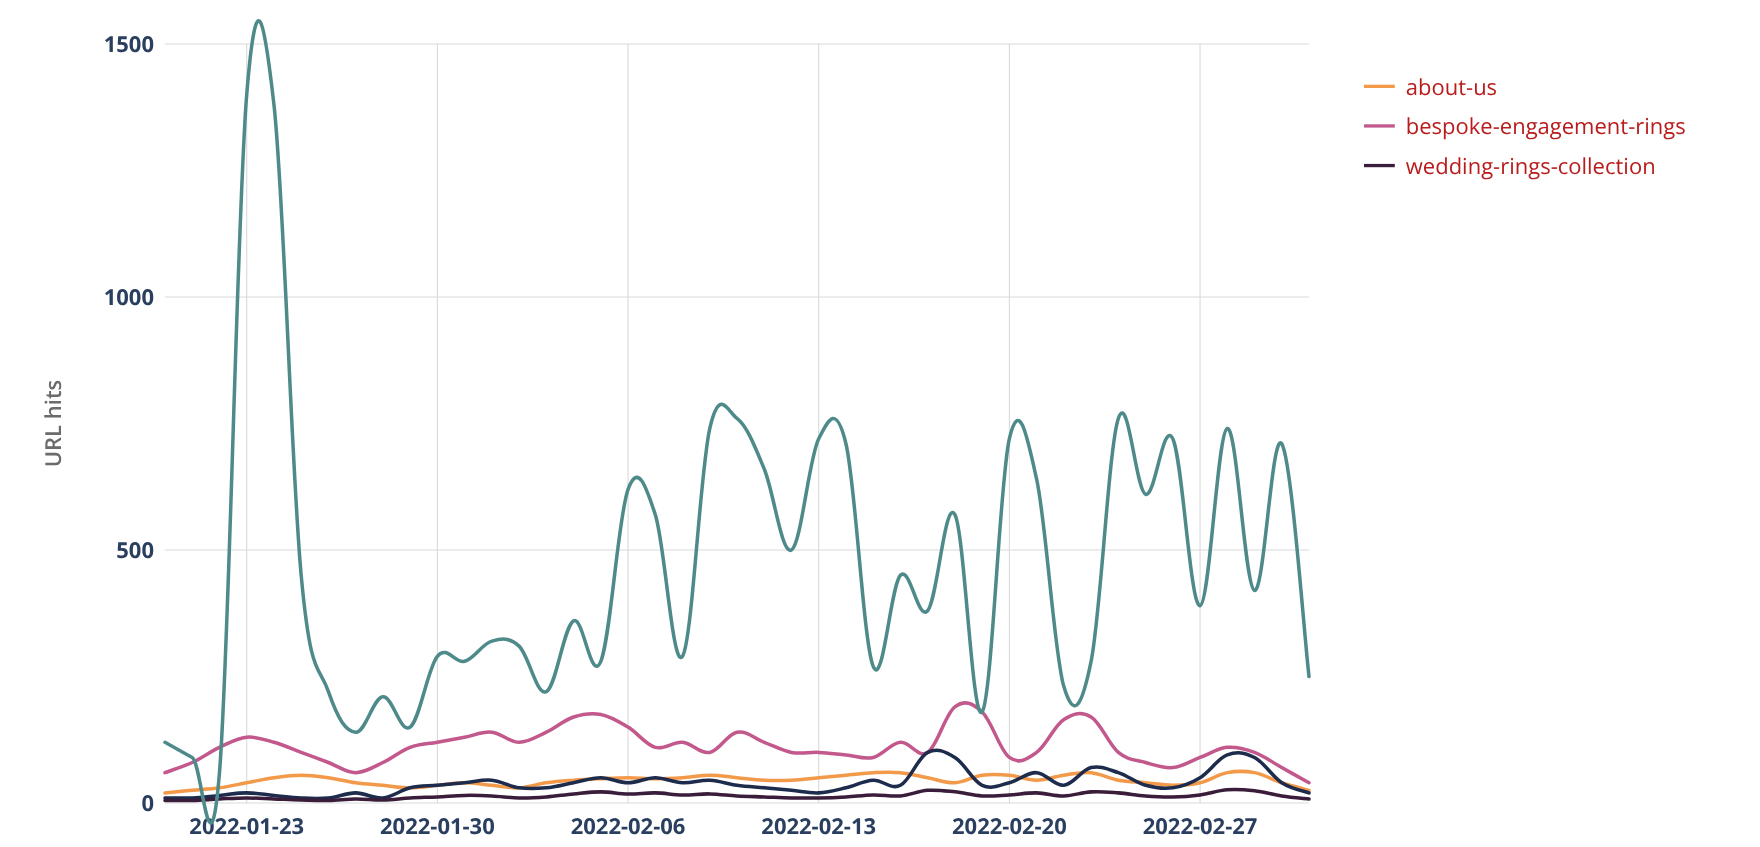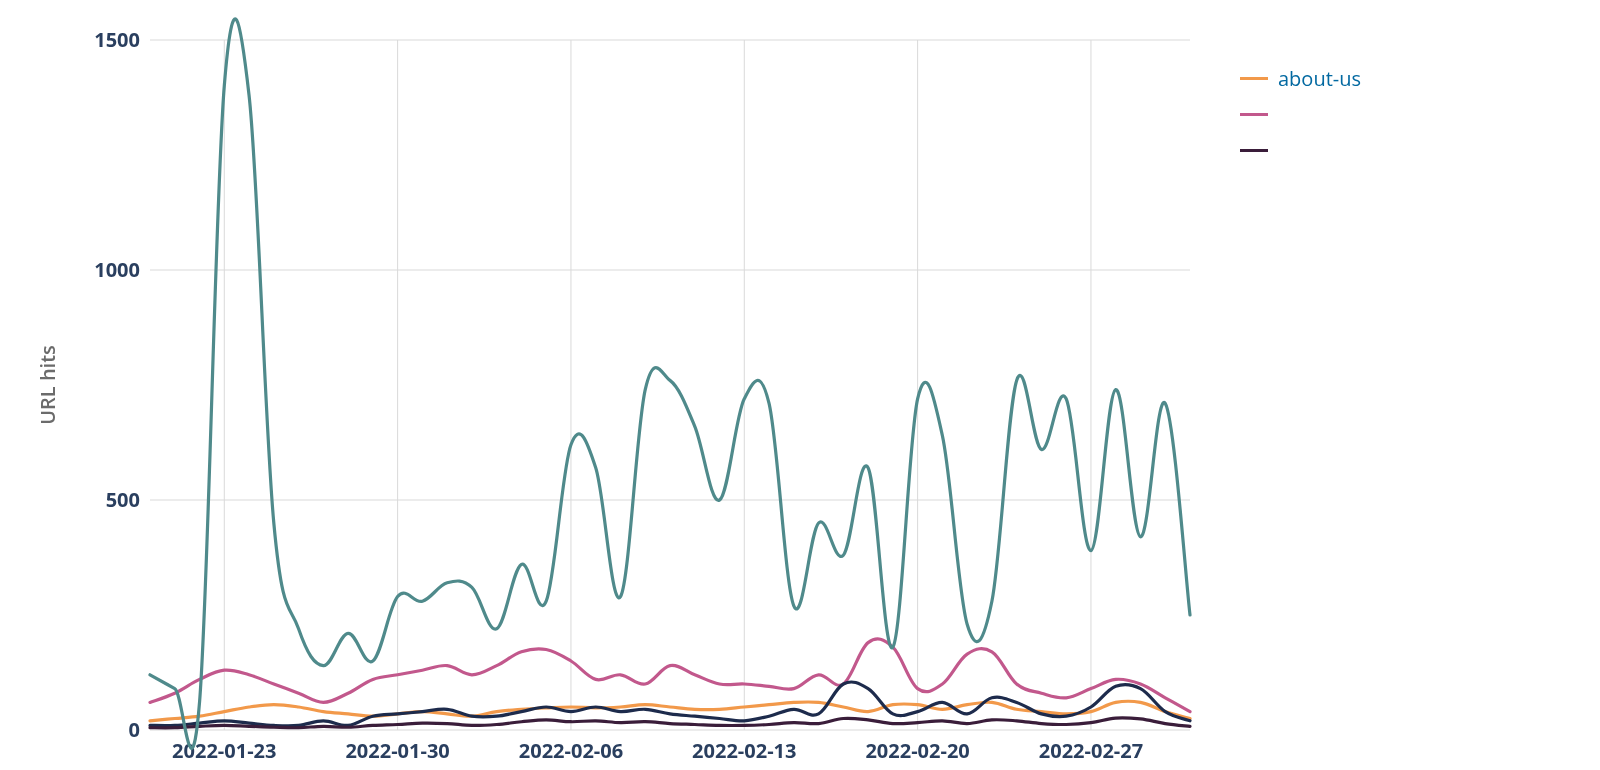--- a/index.html
+++ b/index.html
@@ -46,21 +46,21 @@
     display: flex;
     align-items: center;
     height: 36px;
   }
   .legend-swatch {
     width: 28px;
     height: 0;
     border-top: 3px solid currentColor;
     margin-right: 10px;
   }
-  .legend-label { color: #0369a1; }
+  .legend-label { color: #b91c1c; }
 </style>
 </head>
 <body>
 
 <div class="chart-wrap">
   <svg id="chart-svg" width="1600" height="770">
       <line x1="224.28571428571428" y1="40" x2="224.28571428571428" y2="730" stroke="#d9d9d9" stroke-width="1"></line>
       <line x1="397.6190476190476" y1="40" x2="397.6190476190476" y2="730" stroke="#d9d9d9" stroke-width="1"></line>
       <line x1="570.952380952381" y1="40" x2="570.952380952381" y2="730" stroke="#d9d9d9" stroke-width="1"></line>
       <line x1="744.2857142857142" y1="40" x2="744.2857142857142" y2="730" stroke="#d9d9d9" stroke-width="1"></line>
@@ -88,18 +88,20 @@
       <path d="M 150 674.8 C 154.45714285714286 677.284, 165.84761904761905 683.6320000000001, 174.76190476190476 688.6 C 183.67619047619047 693.568, 190.6095238095238 810.8679999999999, 199.52380952380952 702.4 C 208.43809523809523 593.932, 215.37142857142857 195.296, 224.28571428571428 86 C 233.2 -23.296000000000006, 240.13333333333333 16.539999999999935, 249.04761904761904 95.19999999999993 C 257.96190476190475 173.85999999999993, 264.8952380952381 426.952, 273.8095238095238 523 C 282.7238095238095 619.048, 289.65714285714284 603.132, 298.57142857142856 628.8 C 307.48571428571427 654.468, 314.4190476190476 664.772, 323.3333333333333 665.6 C 332.247619047619 666.428, 339.18095238095236 634.228, 348.0952380952381 633.4 C 357.0095238095238 632.572, 363.9428571428571 667.624, 372.85714285714283 661 C 381.77142857142854 654.376, 388.7047619047619 607.364, 397.6190476190476 596.6 C 406.5333333333333 585.836, 413.4666666666667 603.6840000000001, 422.3809523809524 601.2 C 431.2952380952381 598.716, 438.2285714285714 585.284, 447.1428571428571 582.8 C 456.0571428571428 580.3159999999999, 462.9904761904762 579.12, 471.9047619047619 587.4 C 480.81904761904764 595.68, 487.7523809523809 632.9399999999999, 496.66666666666663 628.8 C 505.58095238095234 624.66, 512.5142857142857 569.3679999999999, 521.4285714285714 564.4 C 530.3428571428572 559.432, 537.2761904761904 622.7280000000001, 546.1904761904761 601.2 C 555.1047619047619 579.672, 562.0380952380953 468.812, 570.952380952381 444.8 C 579.8666666666667 420.788, 586.8 440.476, 595.7142857142857 467.8 C 604.6285714285714 495.124, 611.5619047619048 610.676, 620.4761904761905 596.6 C 629.3904761904762 582.524, 636.3238095238095 428.51599999999996, 645.2380952380952 389.59999999999997 C 654.1523809523809 350.68399999999997, 661.0857142857143 373.77599999999995, 670 380.4 C 678.9142857142857 387.024, 685.8476190476191 404.87199999999996, 694.7619047619048 426.4 C 703.6761904761905 447.928, 710.6095238095239 504.968, 719.5238095238096 500 C 728.4380952380953 495.032, 735.3714285714285 416.188, 744.2857142857142 398.8 C 753.1999999999999 381.41200000000003, 760.1333333333333 366.14, 769.047619047619 403.4 C 777.9619047619047 440.65999999999997, 784.8952380952381 584.2719999999999, 793.8095238095239 605.8 C 802.7238095238096 627.328, 809.657142857143 532.108, 818.5714285714287 523 C 827.4857142857144 513.892, 834.4190476190475 565.1360000000001, 843.3333333333333 555.2 C 852.247619047619 545.264, 859.1809523809524 451.24, 868.0952380952381 467.8 C 877.0095238095238 484.36, 883.9428571428572 659.62, 892.8571428571429 647.2 C 901.7714285714286 634.7800000000001, 908.704761904762 436.88800000000003, 917.6190476190477 398.8 C 926.5333333333334 360.712, 933.4666666666666 395.02799999999996, 942.3809523809523 435.59999999999997 C 951.295238095238 476.17199999999997, 958.2285714285714 594.392, 967.1428571428571 624.2 C 976.0571428571428 654.008, 982.9904761904762 645.0840000000001, 991.9047619047619 601.2 C 1000.8190476190476 557.316, 1007.752380952381 407.724, 1016.6666666666667 380.4 C 1025.5809523809523 353.07599999999996, 1032.5142857142857 446.08799999999997, 1041.4285714285713 449.4 C 1050.342857142857 452.712, 1057.2761904761903 380.584, 1066.1904761904761 398.8 C 1075.104761904762 417.016, 1082.0380952380951 552.2560000000001, 1090.952380952381 550.6 C 1099.8666666666668 548.944, 1106.8000000000002 392.084, 1115.7142857142858 389.59999999999997 C 1124.6285714285714 387.11599999999993, 1131.5619047619048 534.3159999999999, 1140.4761904761904 536.8 C 1149.390476190476 539.284, 1156.3238095238094 389.32399999999996, 1165.2380952380952 403.4 C 1174.152380952381 417.476, 1185.5428571428572 576.912, 1190 615" fill="none" stroke="#4f8a8b" stroke-width="3.2" stroke-linejoin="round" stroke-linecap="round"></path>
     </svg>
 
   <div class="legend" id="legend">
       <div class="legend-row">
         <span class="legend-swatch" style="color: rgb(242, 153, 74);"></span>
         <span class="legend-label">about-us</span>
       </div>
       <div class="legend-row">
         <span class="legend-swatch" style="color: rgb(194, 88, 140);"></span>
+        <span class="legend-label">bespoke-engagement-rings</span>
       </div>
       <div class="legend-row">
         <span class="legend-swatch" style="color: rgb(58, 29, 58);"></span>
+        <span class="legend-label">wedding-rings-collection</span>
       </div>
     </div>
 </div>
 
 </body></html>

